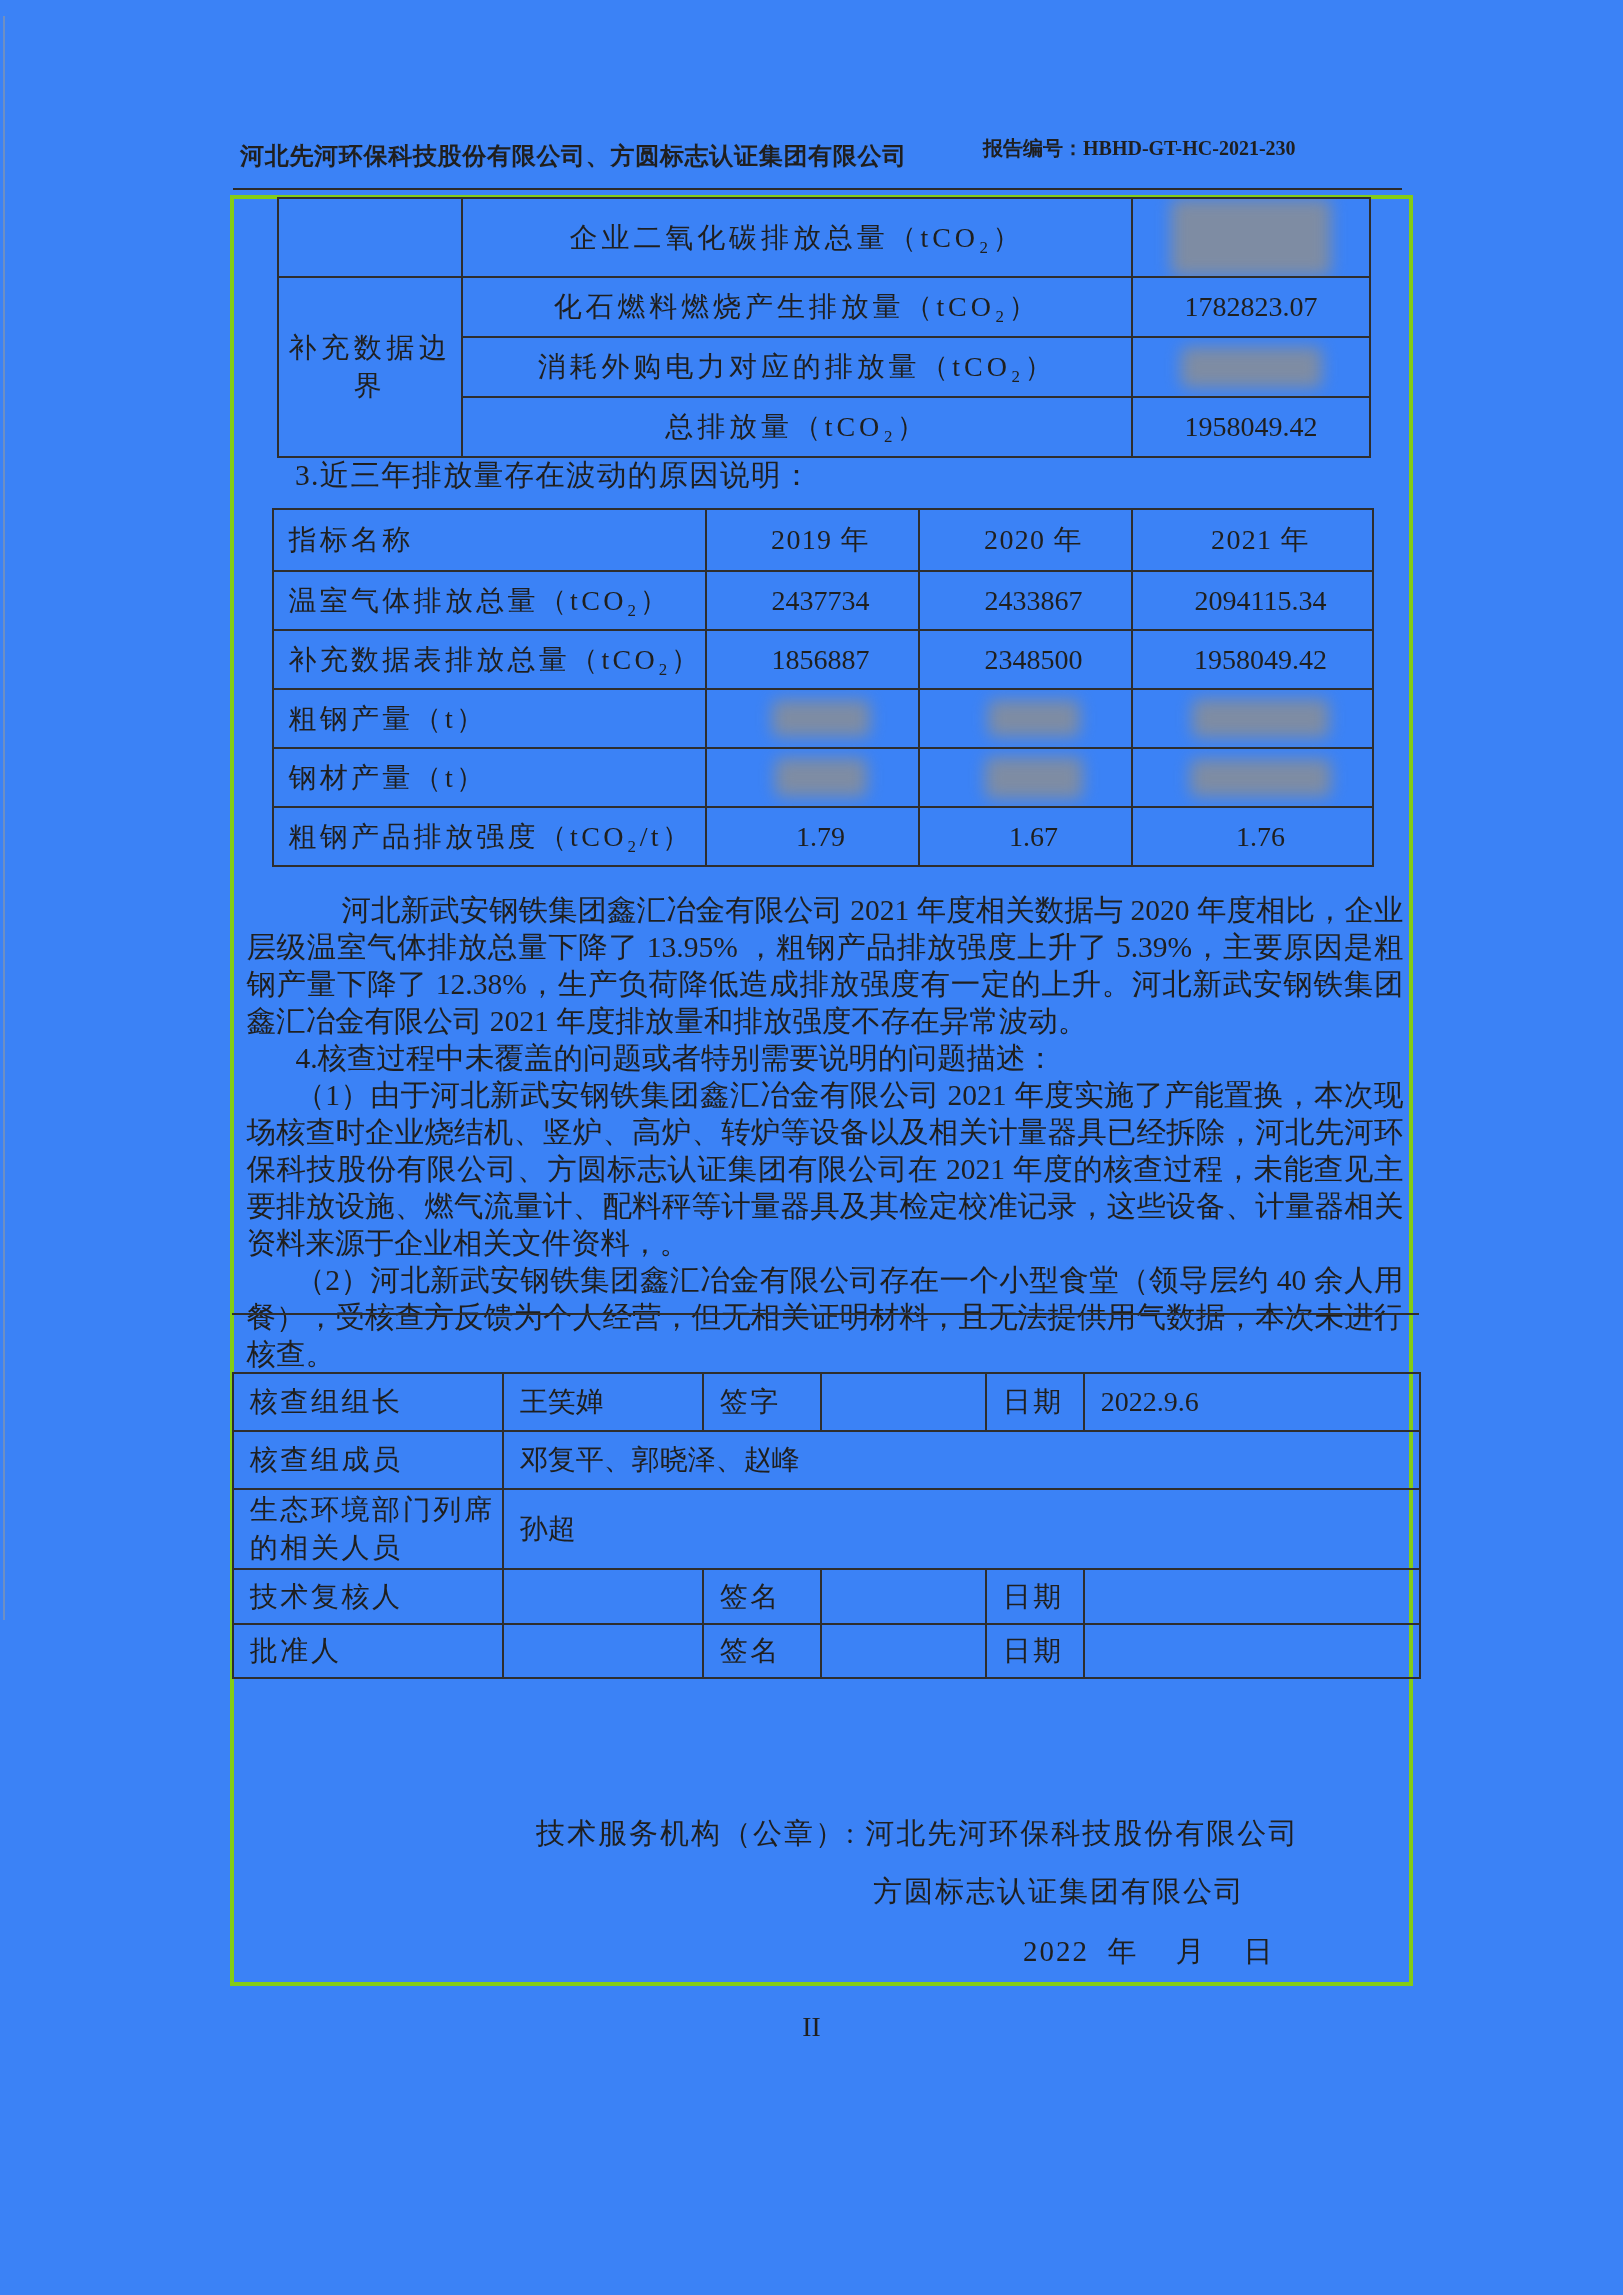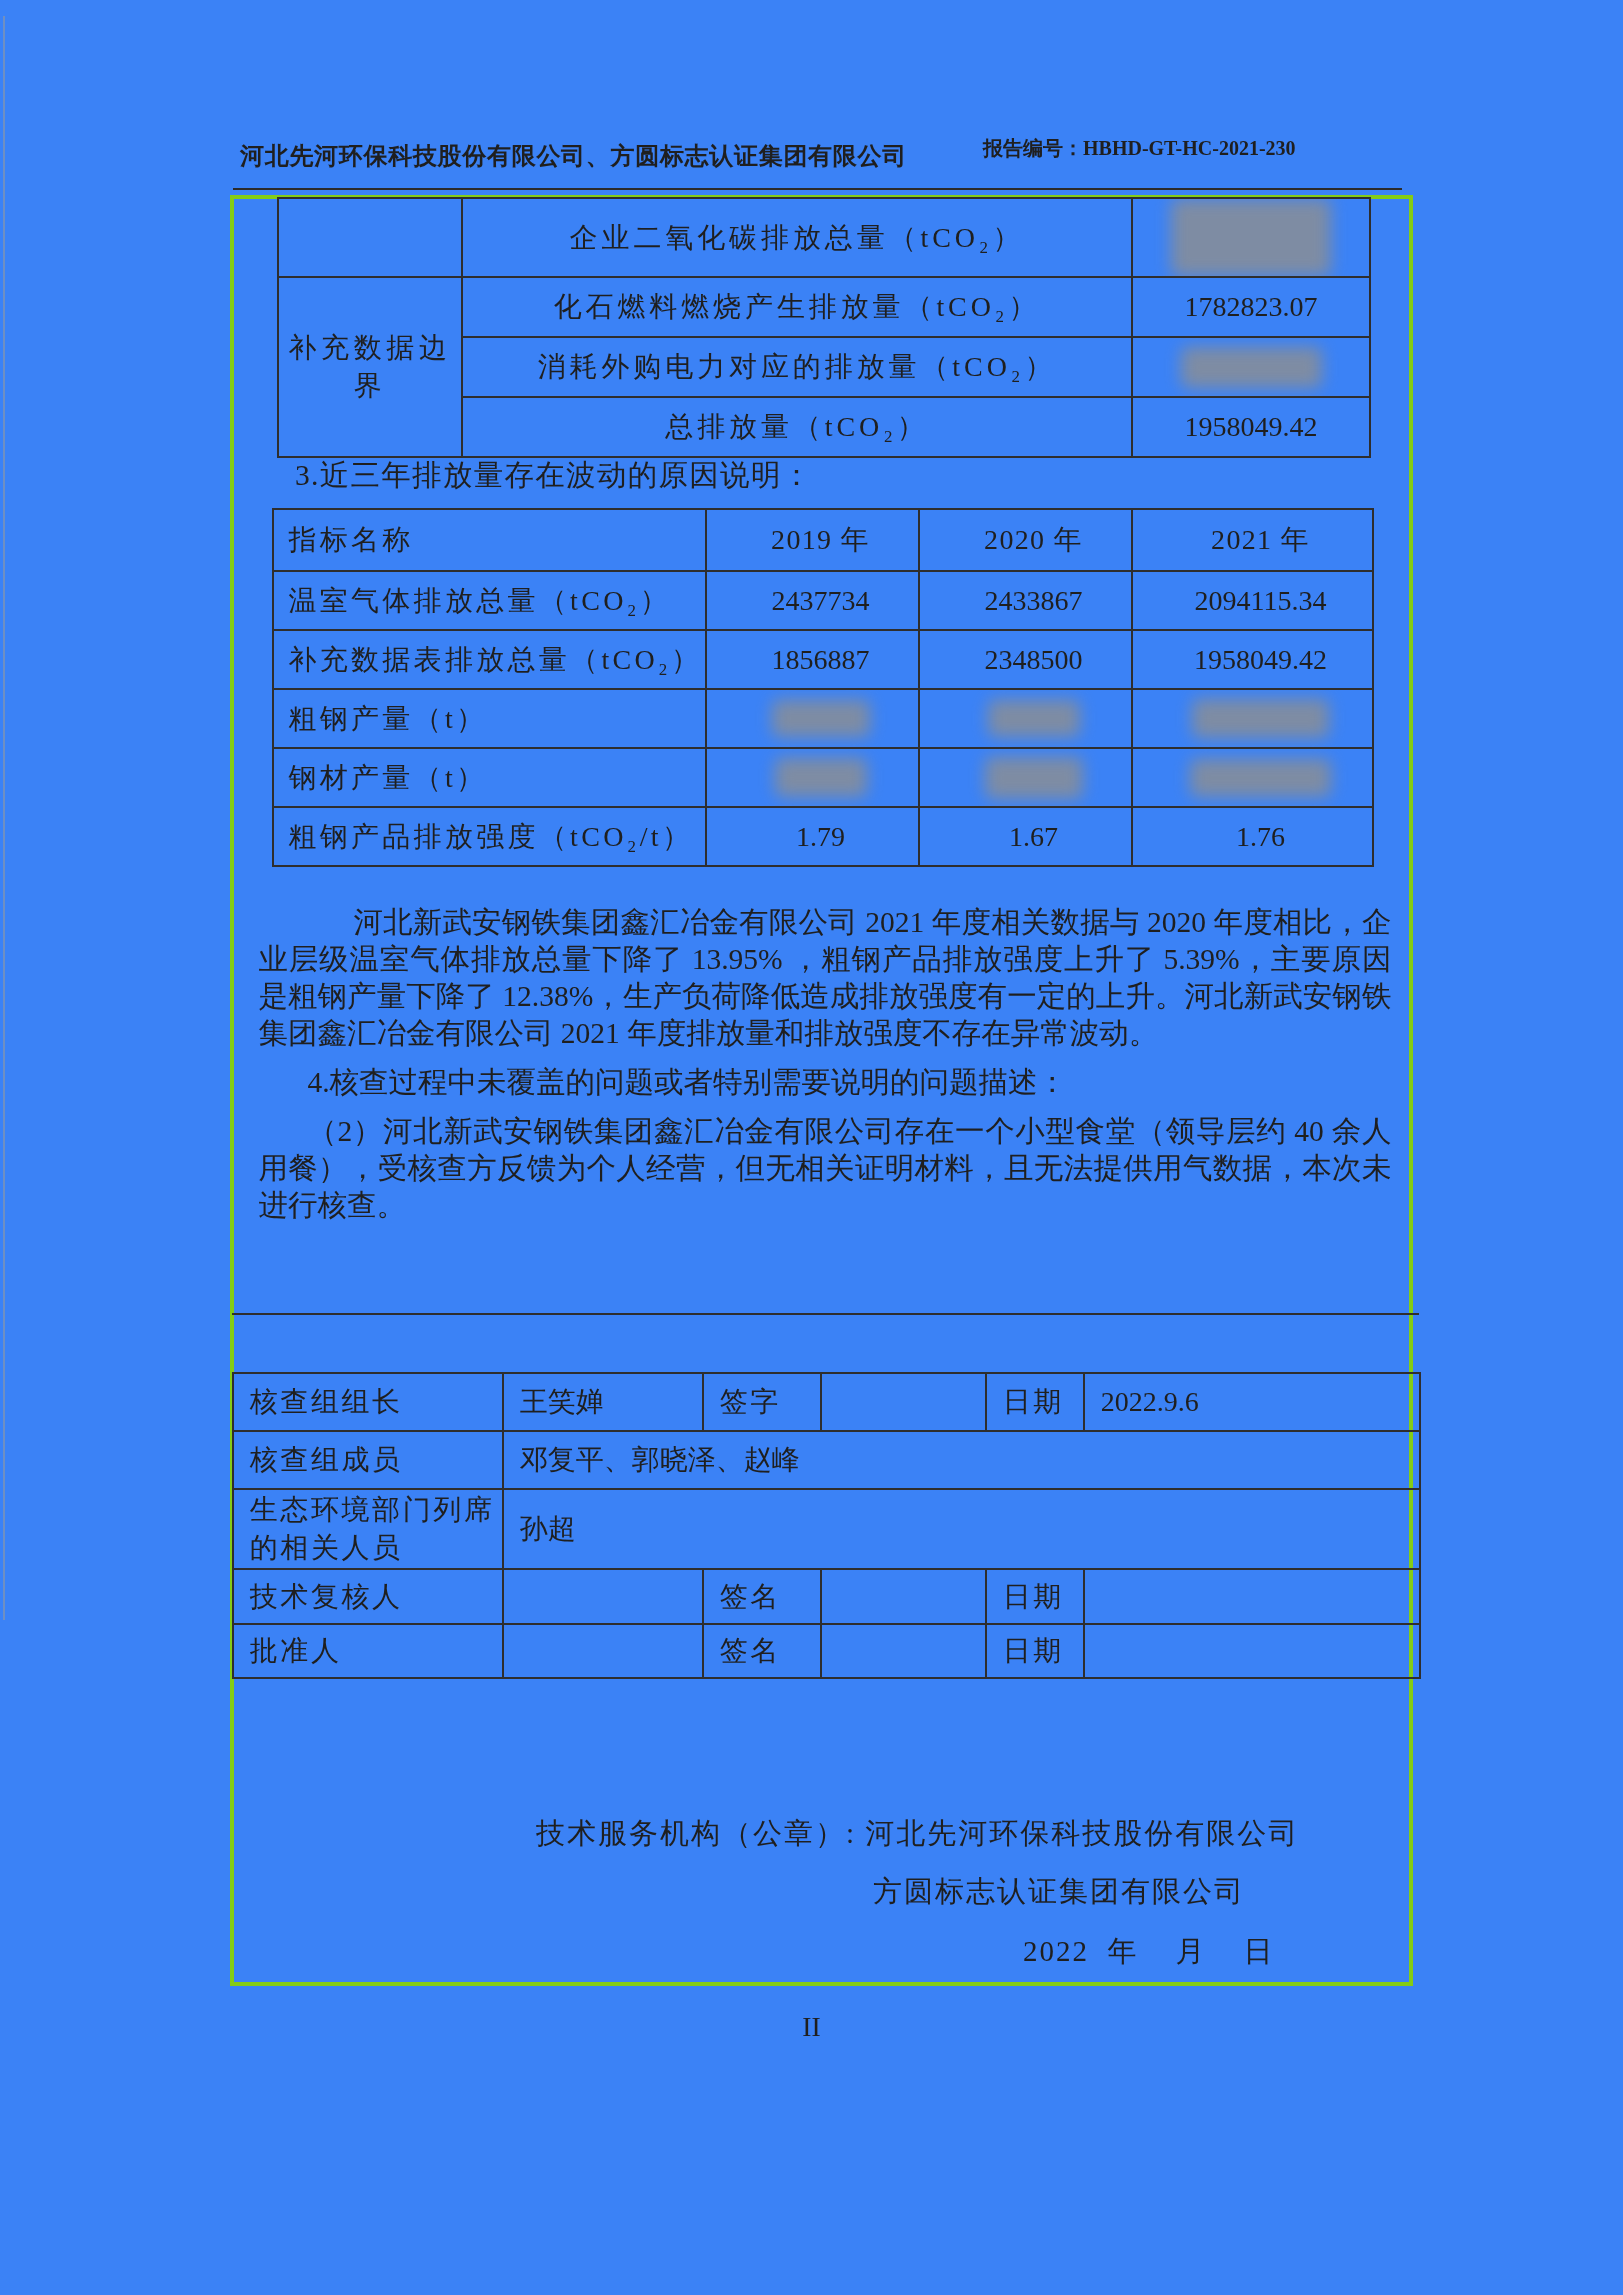--- a/index.html
+++ b/index.html
@@ -30,21 +30,21 @@
   .t-mid{left:38px;top:309px;width:1100px;}
   .t-mid td,.t-mid th{height:57px;padding-left:16px;}
   .t-mid th.first,.t-mid td.lab{text-align:left;padding-left:14.4px;letter-spacing:3.3px;}
   .t-mid th{letter-spacing:1.3px;text-align:center;}
   .t-mid .val{text-align:center;}
   .t-mid tr.hrow th{height:60px;}
   
   .rdx{display:inline-block;background:#8f8f8f;filter:blur(7.9px);border-radius:6.5px;opacity:.8;vertical-align:middle;}
   
   .textblock{position:absolute;left:12.4px;top:693px;width:1157px;font-size:29.5px;line-height:37px;text-align:justify;}
-  .textblock p{margin:12px;font-family:Liberation Serif, serif;}
+  .textblock p{margin:0;font-family:Liberation Serif, serif;}
   .ind-2{text-indent:95px;}
   .ind-1{text-indent:49px;}
   
   .pre-sign-rule{position:absolute;left:-2px;top:1114px;width:1187px;height:2px;background:#2e2e2e;}
   .t-sign{left:-2px;top:1173px;width:1187px;}
   .t-sign td{padding-left:15.7px;text-align:left;}
   .t-sign td.c-lab{letter-spacing:2.6px;}
   .t-sign tr.r1 td{height:56px;}
   .t-sign tr.r2 td{height:56px;}
   .t-sign tr.r3 td{height:78px;}
@@ -144,20 +144,21 @@
           <td class="val">1.79</td>
           <td class="val">1.67</td>
           <td class="val">1.76</td>
         </tr>
       </tbody>
         </table>
 
       <div class="textblock">
         <p class="ind-2">河北新武安钢铁集团鑫汇冶金有限公司 2021 年度相关数据与 2020 年度相比，企业层级温室气体排放总量下降了 13.95% ，粗钢产品排放强度上升了 5.39%，主要原因是粗钢产量下降了 12.38%，生产负荷降低造成排放强度有一定的上升。河北新武安钢铁集团鑫汇冶金有限公司 2021 年度排放量和排放强度不存在异常波动。</p>
         <p class="ind-1">4.核查过程中未覆盖的问题或者特别需要说明的问题描述：</p>
+        <p class="ind-1">（1）由于河北新武安钢铁集团鑫汇冶金有限公司 2021 年度实施了产能置换，本次现场核查时企业烧结机、竖炉、高炉、转炉等设备以及相关计量器具已经拆除，河北先河环保科技股份有限公司、方圆标志认证集团有限公司在 2021 年度的核查过程，未能查见主要排放设施、燃气流量计、配料秤等计量器具及其检定校准记录，这些设备、计量器相关资料来源于企业相关文件资料，。</p>
         <p class="ind-1">（2）河北新武安钢铁集团鑫汇冶金有限公司存在一个小型食堂（领导层约 40 余人用餐），受核查方反馈为个人经营，但无相关证明材料，且无法提供用气数据，本次未进行核查。</p>
       </div>
 
       <div class="pre-sign-rule"></div>
 
       <table class="t-sign">
         <colgroup>
             <col style="width:270px">
             <col style="width:200px">
             <col style="width:118px">

